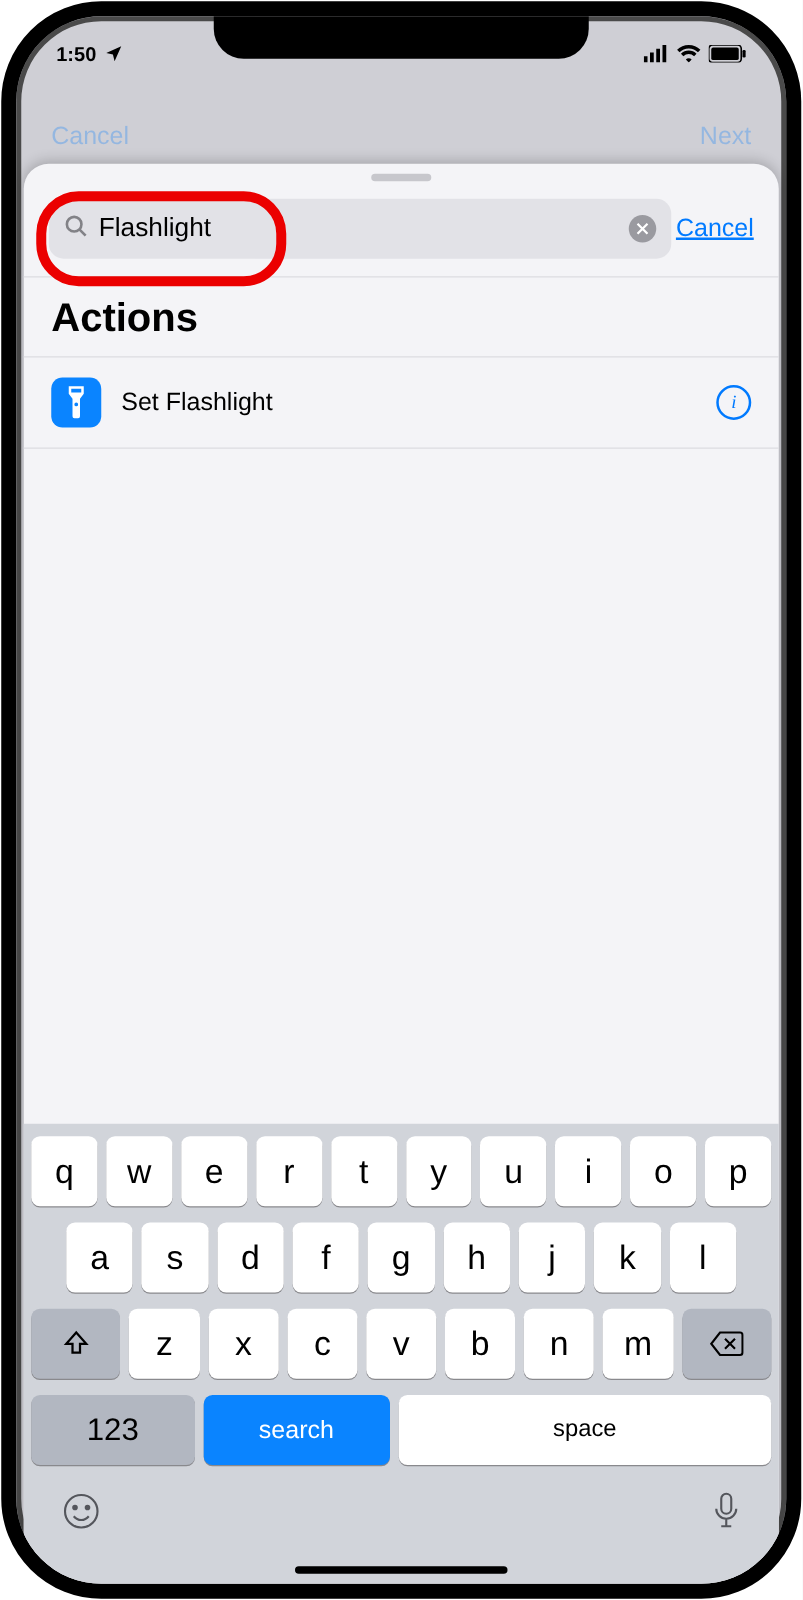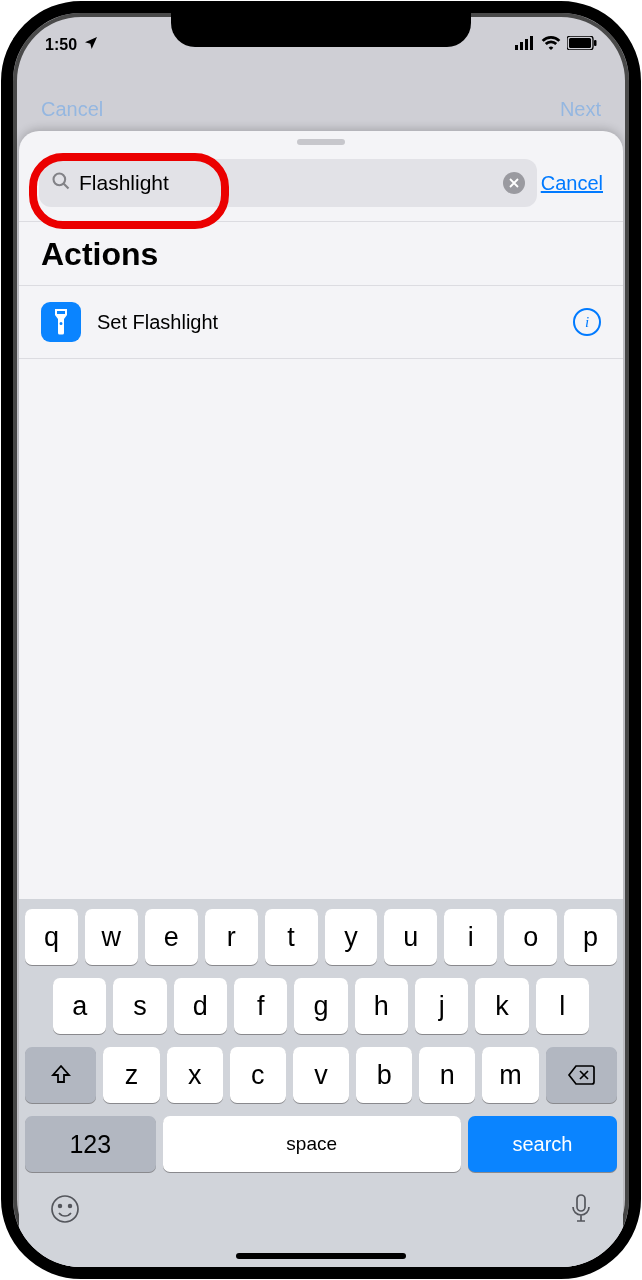--- a/index.html
+++ b/index.html
@@ -194,22 +194,22 @@
           </div>
         <div class="key dark del">
           <svg width="28" height="22" viewBox="0 0 28 22" fill="none" stroke="#000" stroke-width="1.7">
               <path d="M9 2h16a2 2 0 012 2v14a2 2 0 01-2 2H9l-7-9 7-9z"></path>
               <path d="M13 7l8 8M21 7l-8 8"></path>
             </svg>
         </div>
       </div>
       <div class="kb-row">
         <div class="key dark num">123</div>
+        <div class="key search">search</div>
         <div class="key space">space</div>
-        <div class="key search">search</div>
       </div>
       <div class="kb-bottom">
         <span>
           <svg width="32" height="32" viewBox="0 0 32 32" fill="none" stroke="#54565c" stroke-width="1.7">
               <circle cx="16" cy="16" r="13"></circle>
               <circle cx="11" cy="13" r="1.4" fill="#54565c"></circle>
               <circle cx="21" cy="13" r="1.4" fill="#54565c"></circle>
               <path d="M10 20c1.6 2 3.6 3 6 3s4.4-1 6-3"></path>
             </svg>
         </span>

